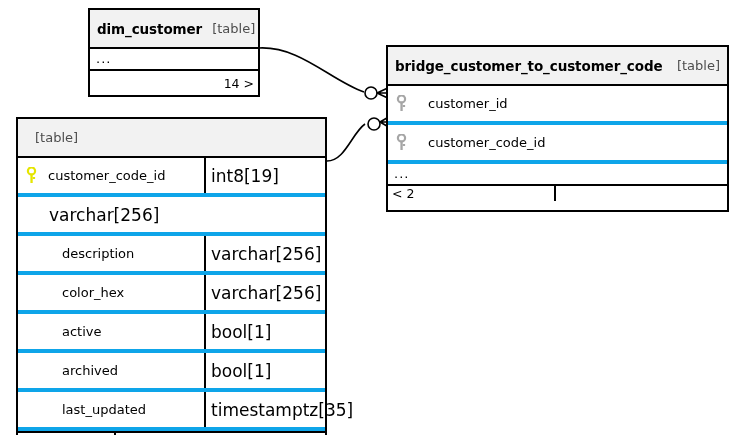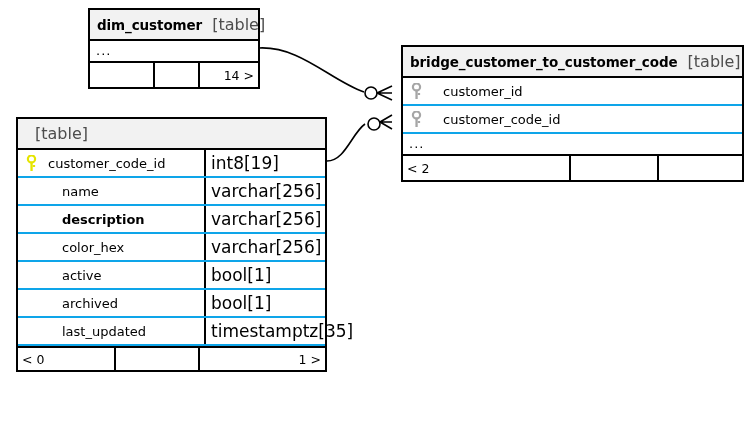--- a/index.html
+++ b/index.html
@@ -36,39 +36,39 @@
     z-index: 10;
   }
   .tbl .hdr {
     box-sizing: border-box;
     background: #f2f2f2;
     border-bottom: 2px solid #000000;
     display: flex;
     align-items: center;
     justify-content: space-between;
     padding: 0 7px;
-    height: 31px;
+    height: 39px;
   }
   .tbl .hdr .tname {
     font-weight: bold;
     font-size: 13.5px;
     color: #000000;
     letter-spacing: -0.1px;
   }
   .tbl .hdr .ttype {
-    font-size: 16px;
+    font-size: 13px;
     color: #4d4d4d;
     padding-left: 10px;
   }
   .row {
     box-sizing: border-box;
     display: flex;
     align-items: stretch;
-    border-bottom: 2px solid #0ea5e9;
-    height: 28px;
+    border-bottom: 4px solid #0ea5e9;
+    height: 39px;
     background: #ffffff;
   }
   .row:last-child { border-bottom: none; }
   .cell-key {
     box-sizing: border-box;
     width: 26px;
     flex: 0 0 26px;
     display: flex;
     align-items: center;
     justify-content: center;
@@ -101,20 +101,21 @@
     font-size: 13px;
     color: #000000;
     letter-spacing: 1px;
     line-height: 8px;
   }
   .footer {
     box-sizing: border-box;
     display: flex;
     height: 24px;
     background: #ffffff;
+    flex-direction: column;
   }
   .footer .fcell {
     box-sizing: border-box;
     display: flex;
     align-items: center;
     font-size: 12.5px;
     color: #000000;
     border-right: 2px solid #000000;
     padding: 0 4px;
   }
@@ -157,21 +158,21 @@
       <span class="ttype">[table]</span>
     </div>
     <div class="row-ellipsis">...</div>
     <div class="footer">
       <div class="fcell left" style="width:65px;"></div>
       <div class="fcell left" style="width:45px;"></div>
       <div class="fcell right" style="flex:1 1 auto;">14 &gt;</div>
     </div>
   </div>
 
-  <div class="tbl" id="tbl-bridge" style="left:401px; top:45px; width:343px;">
+  <div class="tbl" id="tbl-bridge" style="left:386px; top:45px; width:343px;">
     <div class="hdr">
       <span class="tname">bridge_customer_to_customer_code</span>
       <span class="ttype">[table]</span>
     </div>
     <div class="row">
       <div class="cell-key">
         <svg class="keyicon" width="11" height="17" viewBox="0 0 11 17" xmlns="http://www.w3.org/2000/svg">
           <circle cx="5.5" cy="4" r="3.6" fill="none" stroke="#a6a6a6" stroke-width="2.2"></circle>
           <rect x="4.4" y="6.5" width="2.3" height="9.5" fill="#a6a6a6"></rect>
           <rect x="6.7" y="10" width="2.4" height="2" fill="#a6a6a6"></rect>
@@ -209,27 +210,26 @@
           <rect x="4.4" y="6.5" width="2.3" height="9.5" fill="#e5e500"></rect>
           <rect x="6.7" y="10" width="2.4" height="2" fill="#e5e500"></rect>
         </svg>
       </div>
       <div class="cell-name" style="width:162px; flex:0 0 162px;">customer_code_id</div>
       <div class="cell-type">int8[19]</div>
     </div>
 
     <div class="row">
       <div class="cell-key"></div>
-      <div class="cell-name" style="width:162px; flex:0 0 162px; padding-left:18px;">name</div>
       <div class="cell-type">varchar[256]</div>
     </div>
 
     <div class="row">
       <div class="cell-key"></div>
-      <div class="cell-name" style="width:162px; flex:0 0 162px; padding-left:18px;font-weight:bold;">description</div>
+      <div class="cell-name" style="width:162px; flex:0 0 162px; padding-left:18px;">description</div>
       <div class="cell-type">varchar[256]</div>
     </div>
 
     <div class="row">
       <div class="cell-key"></div>
       <div class="cell-name" style="width:162px; flex:0 0 162px; padding-left:18px;">color_hex</div>
       <div class="cell-type">varchar[256]</div>
     </div>
 
     <div class="row">

